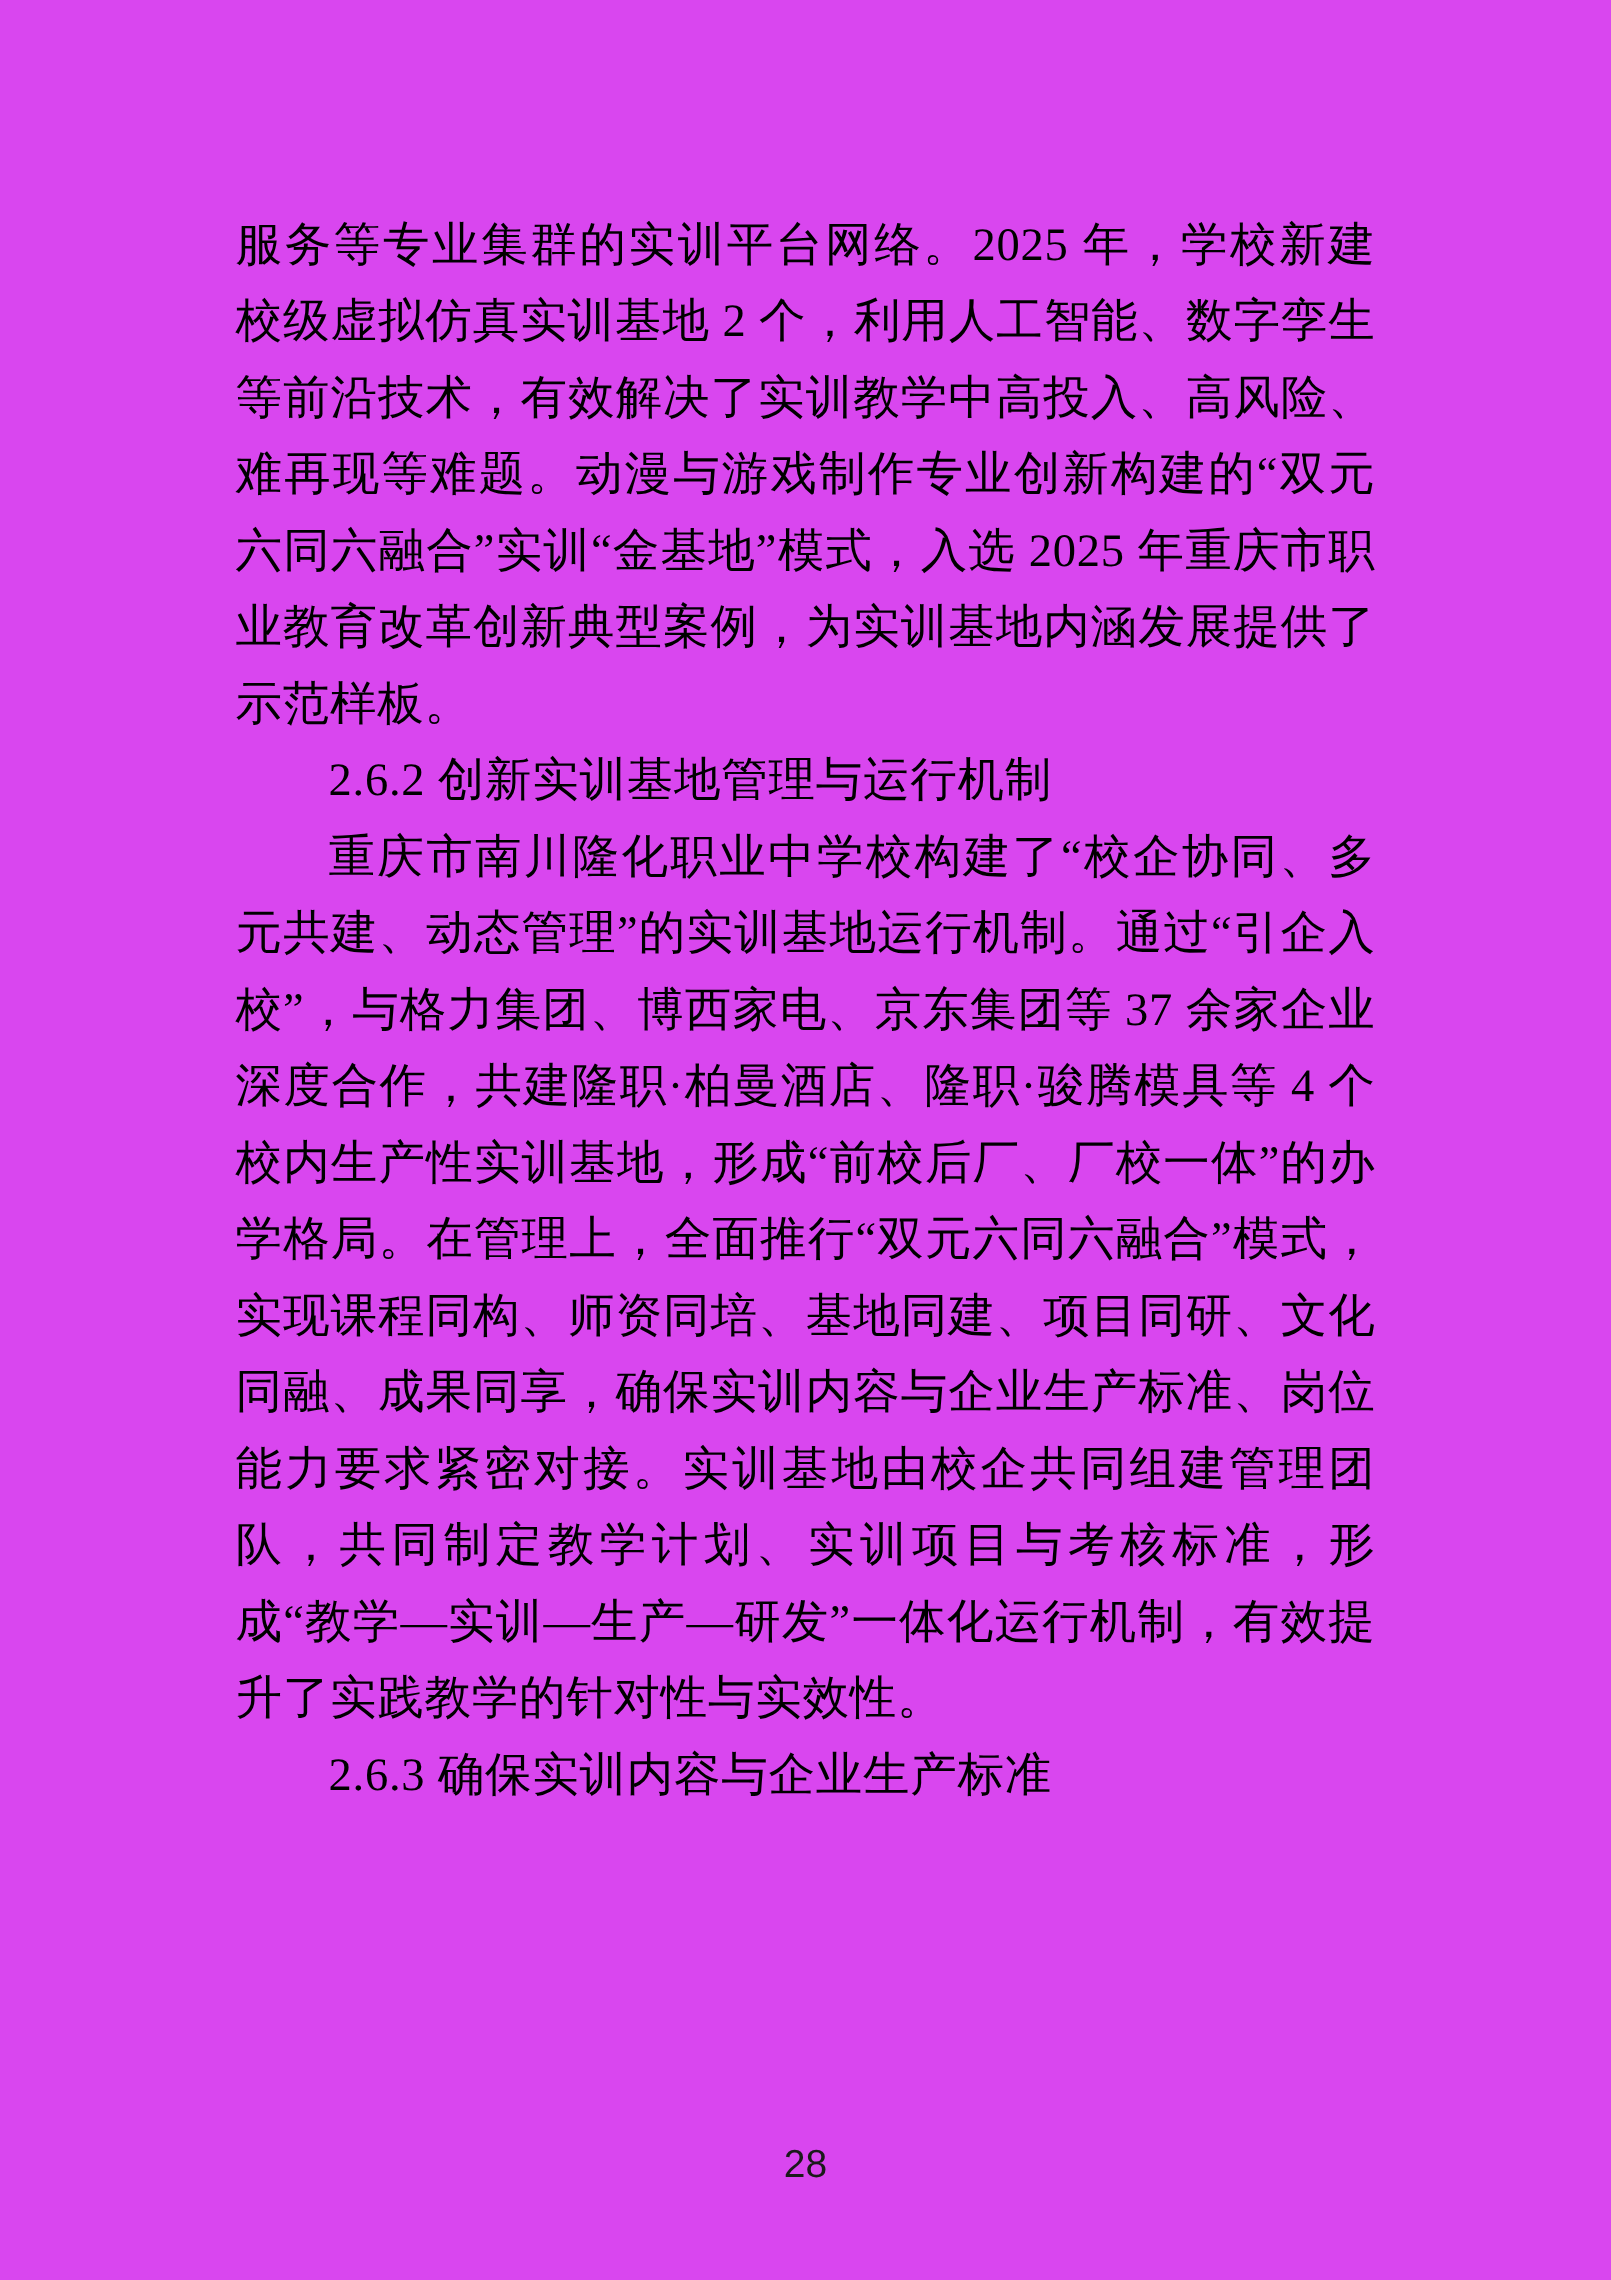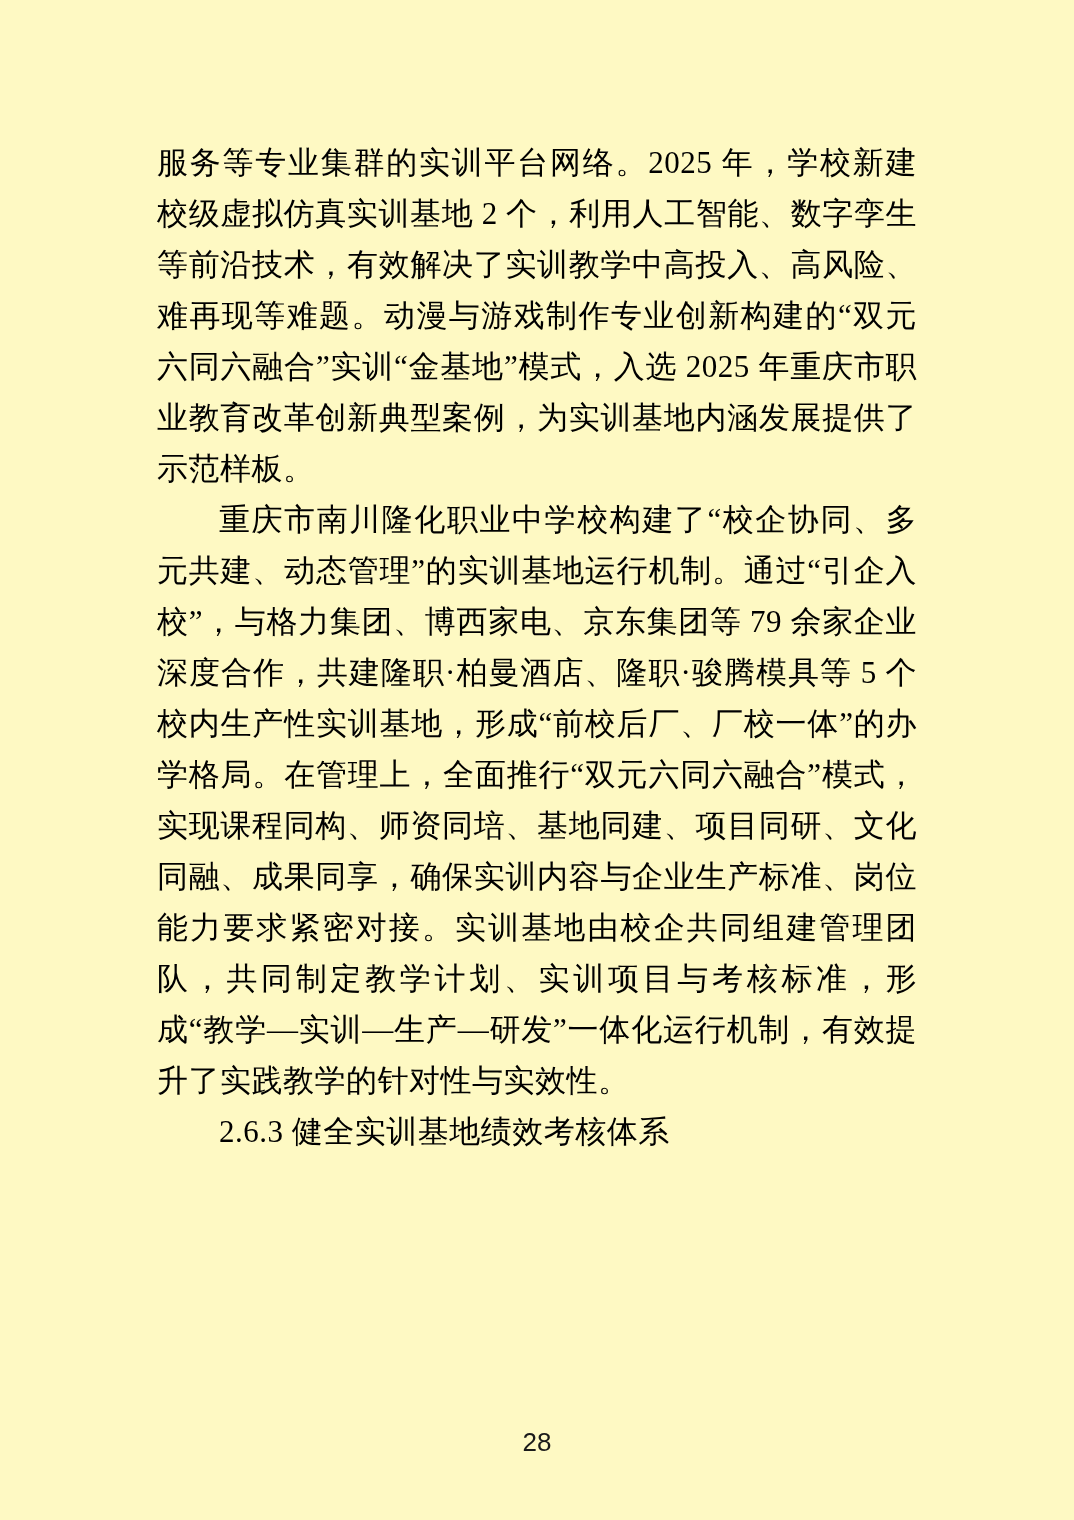--- a/index.html
+++ b/index.html
@@ -4,21 +4,21 @@
 <style>
   html, body {
     margin: 0;
     padding: 0;
     background: #ffffff;
   }
   .page {
     position: relative;
     width: 1074px;
     height: 1520px;
-    background: #fef9c3;
+    background: #d946ef;
     box-sizing: border-box;
     padding: 137px 157px 0 157px;
     color: #000000;
     font-family: "Liberation Serif", "DejaVu Serif", serif;
     overflow: hidden;
   }
   .body-text p,
   .body-text h3 {
     margin: 0;
     padding: 0;
@@ -50,17 +50,18 @@
     color: #1a1a1a;
     font-family: "Liberation Sans", "DejaVu Sans", sans-serif;
   }
 </style>
 </head>
 <body>
 
 <div class="page">
   <div class="body-text">
     <p class="para continuation">服务等专业集群的实训平台网络。2025 年，学校新建校级虚拟仿真实训基地 2 个，利用人工智能、数字孪生等前沿技术，有效解决了实训教学中高投入、高风险、难再现等难题。动漫与游戏制作专业创新构建的“双元六同六融合”实训“金基地”模式，入选 2025 年重庆市职业教育改革创新典型案例，为实训基地内涵发展提供了示范样板。</p>
-    <p class="para">重庆市南川隆化职业中学校构建了“校企协同、多元共建、动态管理”的实训基地运行机制。通过“引企入校”，与格力集团、博西家电、京东集团等 79 余家企业深度合作，共建隆职·柏曼酒店、隆职·骏腾模具等 5 个校内生产性实训基地，形成“前校后厂、厂校一体”的办学格局。在管理上，全面推行“双元六同六融合”模式，实现课程同构、师资同培、基地同建、项目同研、文化同融、成果同享，确保实训内容与企业生产标准、岗位能力要求紧密对接。实训基地由校企共同组建管理团队，共同制定教学计划、实训项目与考核标准，形成“教学—实训—生产—研发”一体化运行机制，有效提升了实践教学的针对性与实效性。</p>
-    <h3 class="heading">2.6.3 健全实训基地绩效考核体系</h3>
+    <h3 class="heading">2.6.2 创新实训基地管理与运行机制</h3>
+    <p class="para">重庆市南川隆化职业中学校构建了“校企协同、多元共建、动态管理”的实训基地运行机制。通过“引企入校”，与格力集团、博西家电、京东集团等 37 余家企业深度合作，共建隆职·柏曼酒店、隆职·骏腾模具等 4 个校内生产性实训基地，形成“前校后厂、厂校一体”的办学格局。在管理上，全面推行“双元六同六融合”模式，实现课程同构、师资同培、基地同建、项目同研、文化同融、成果同享，确保实训内容与企业生产标准、岗位能力要求紧密对接。实训基地由校企共同组建管理团队，共同制定教学计划、实训项目与考核标准，形成“教学—实训—生产—研发”一体化运行机制，有效提升了实践教学的针对性与实效性。</p>
+    <h3 class="heading">2.6.3 确保实训内容与企业生产标准</h3>
   </div>
   <div class="page-number">28</div>
 </div>
 
 </body></html>

